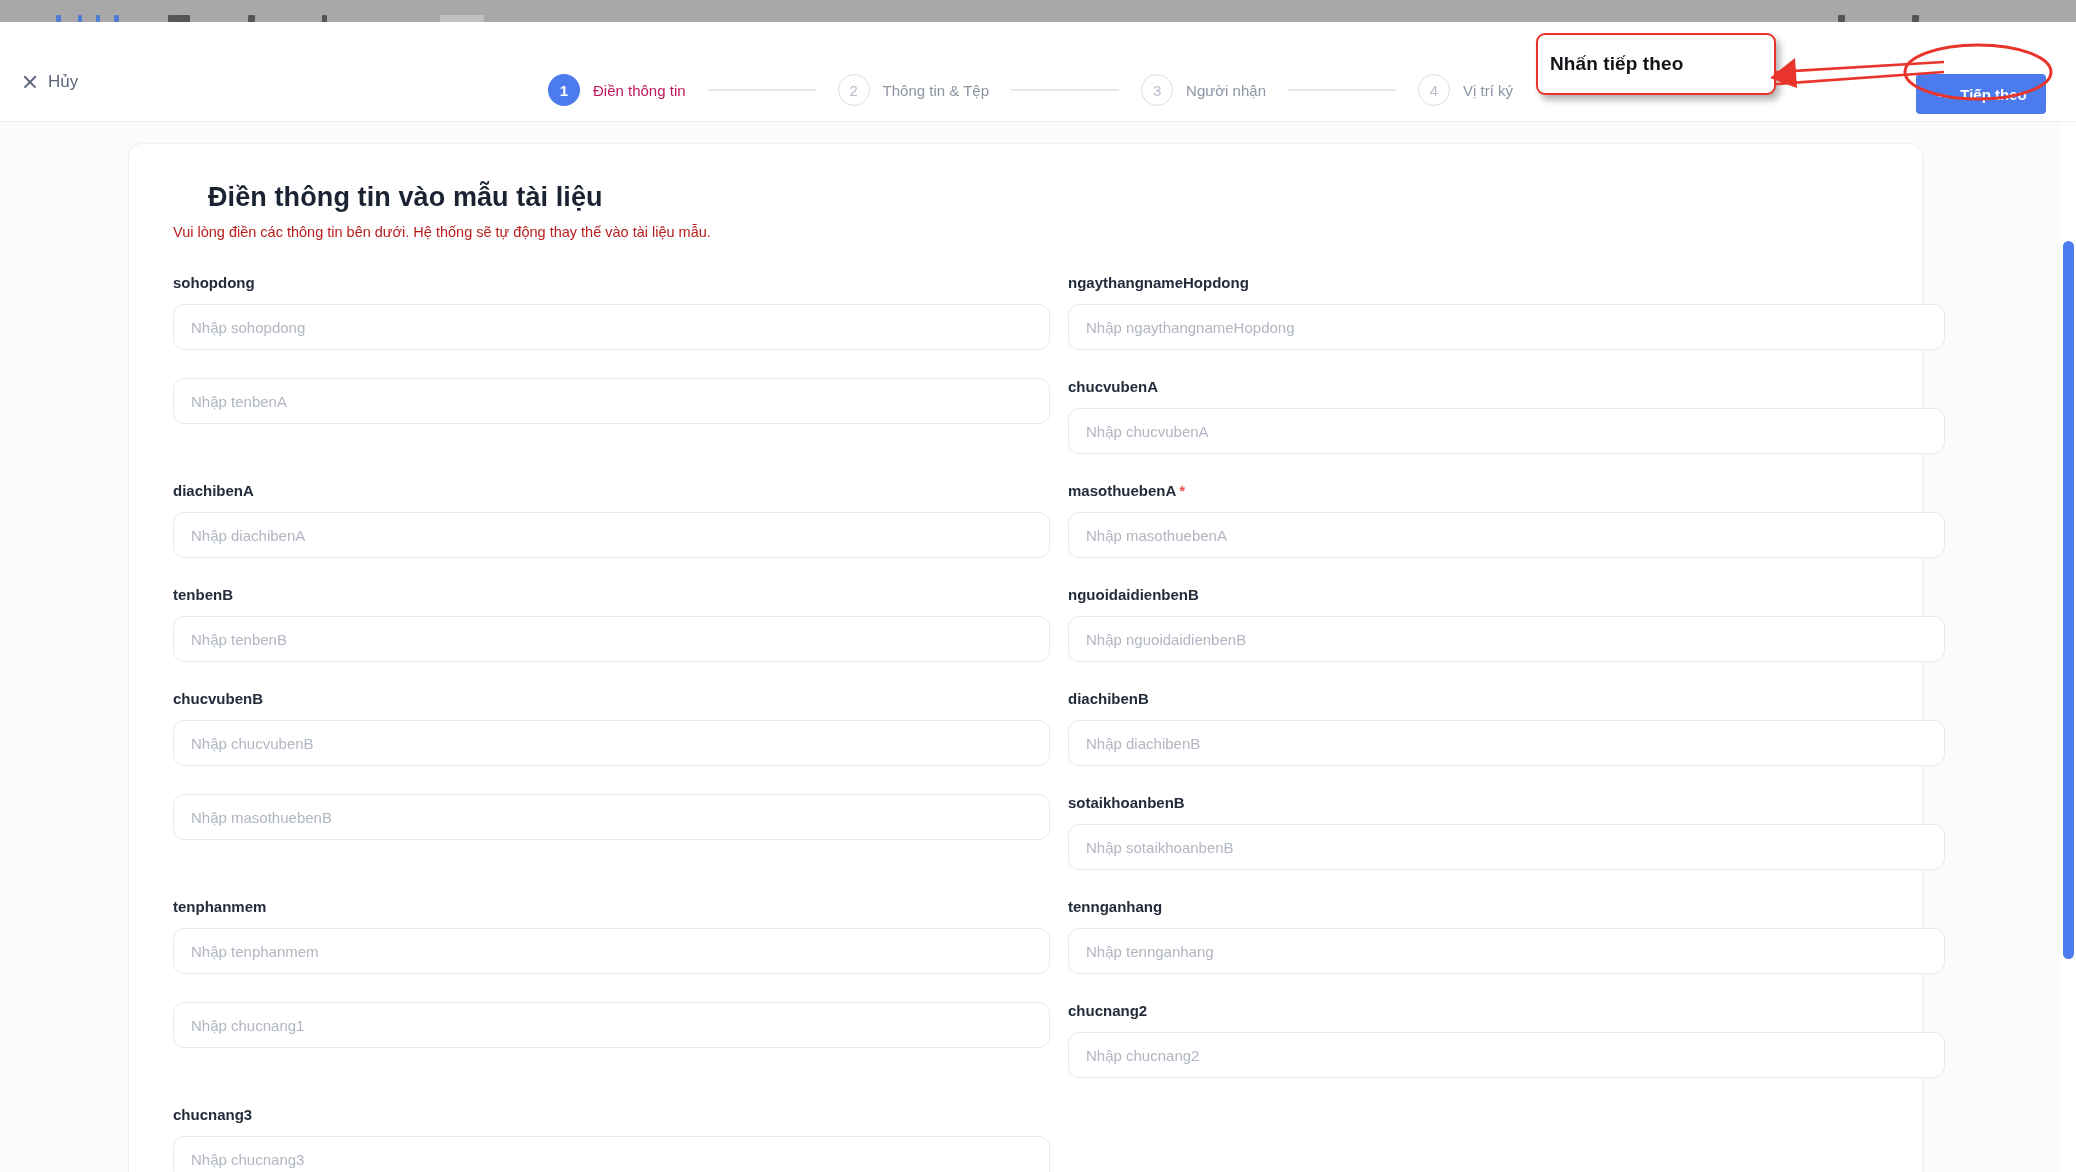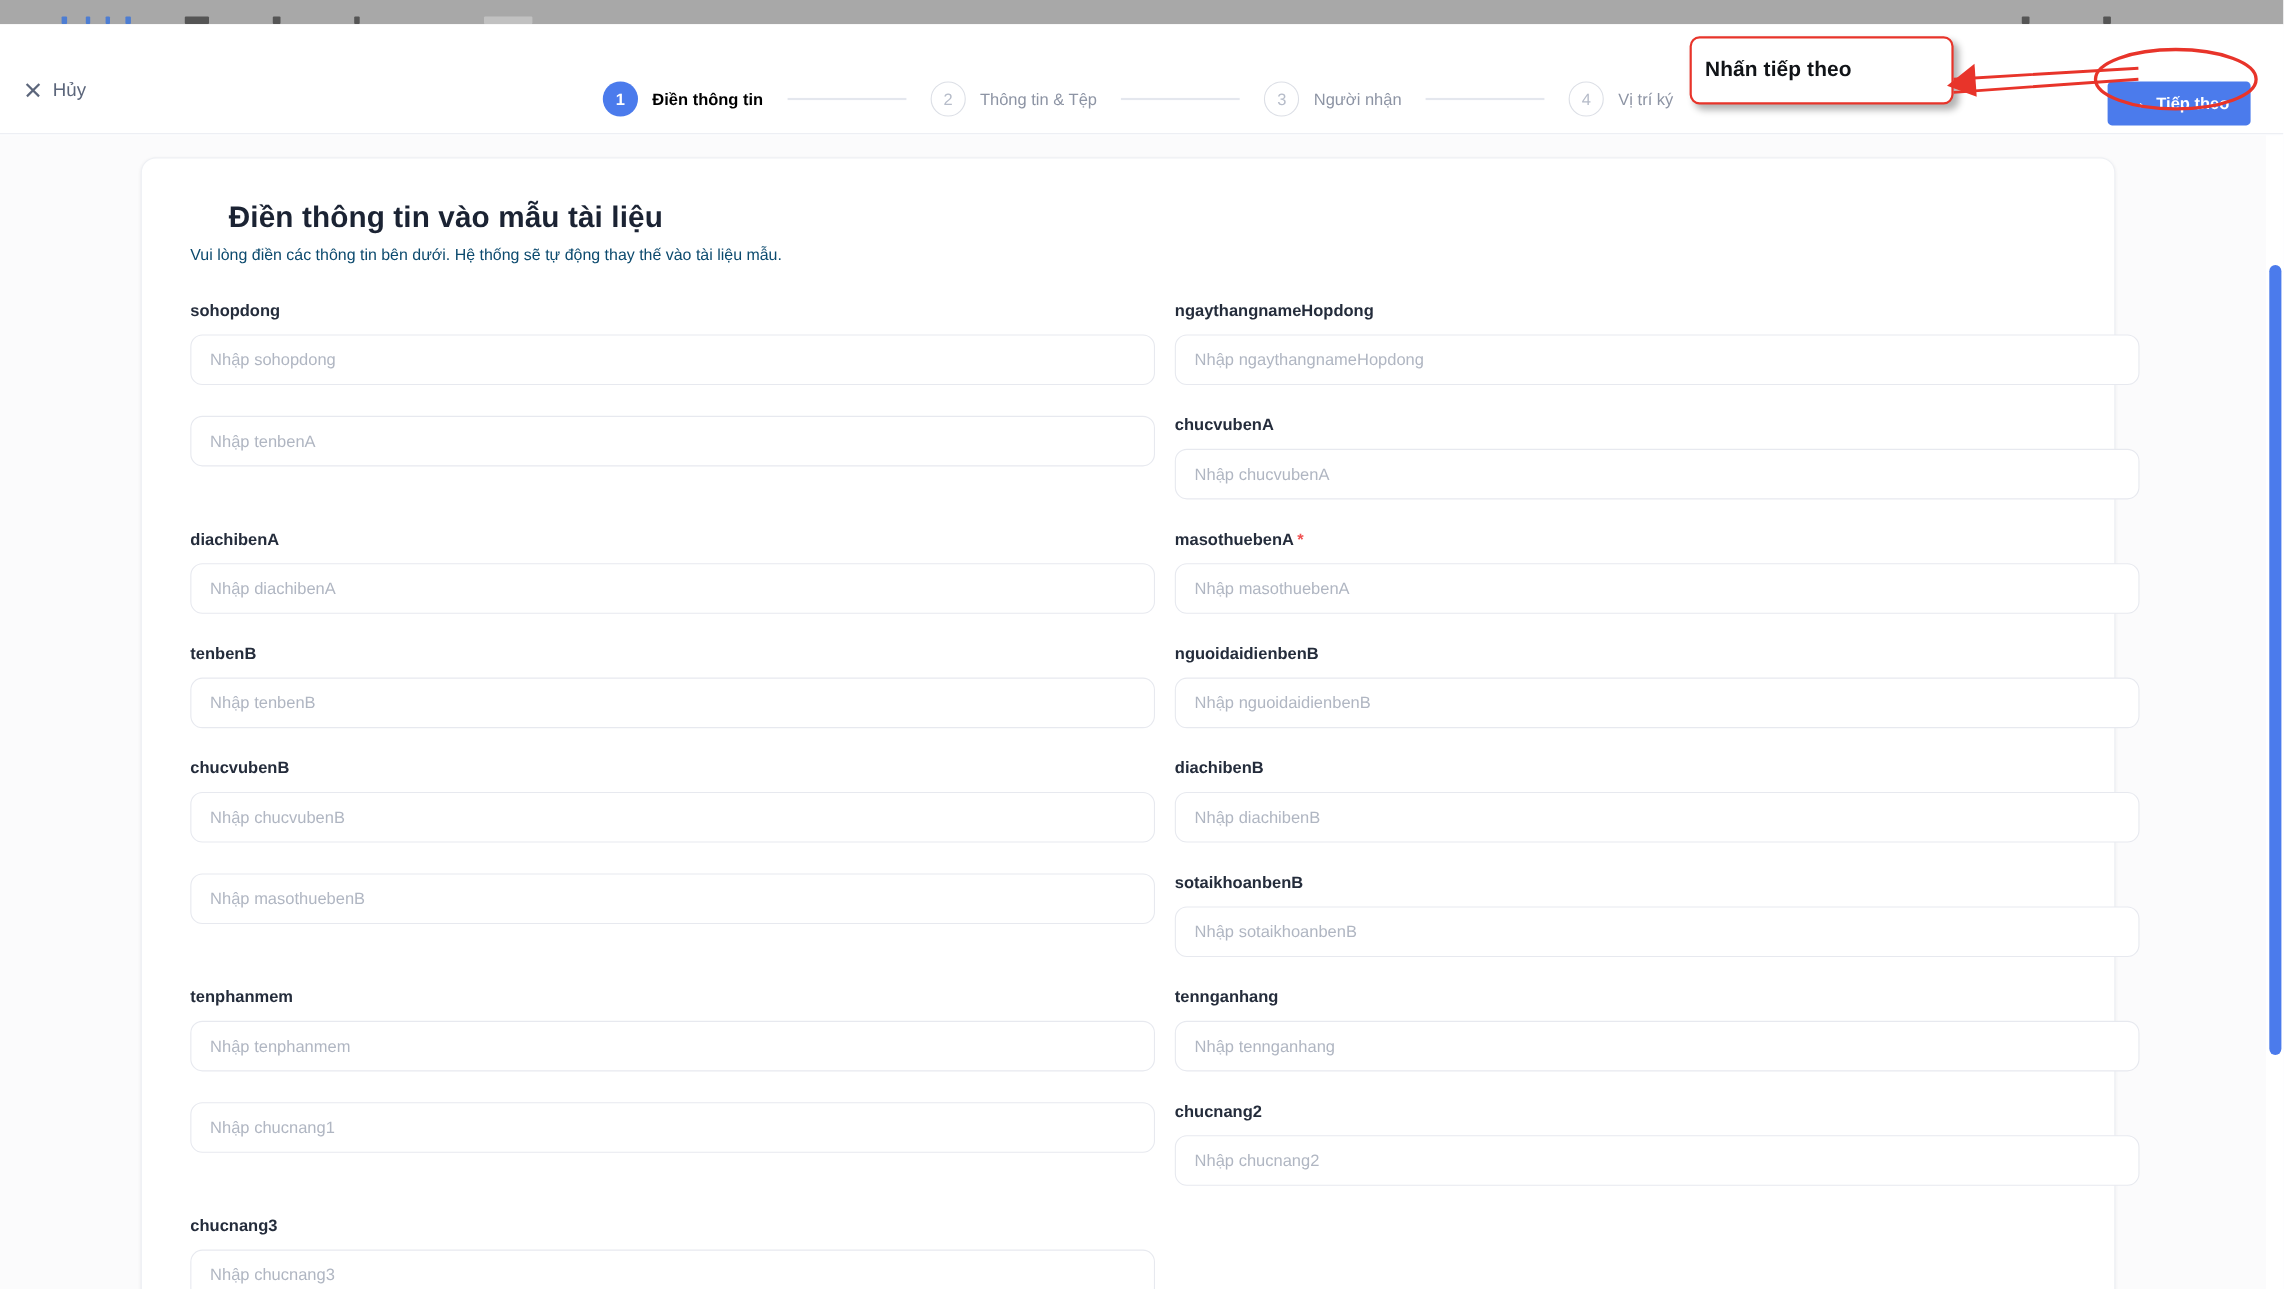--- a/index.html
+++ b/index.html
@@ -104,21 +104,21 @@
     background: #4b7bec;
     color: #ffffff;
     font-weight: bold;
   }
   .step.inactive .step-circle {
     background: #ffffff;
     color: #b6bcc9;
     border: 1.4px solid #dcdfe6;
   }
   .step-label { font-size: 15px; white-space: nowrap; }
-  .step.active .step-label { color: #000000; font-weight: bold; }
+  .step.active .step-label { color: #be185d; font-weight: normal; }
   .step.inactive .step-label { color: #8d94a4; }
   .step-line {
     width: 108px;
     height: 1.4px;
     background: #e4e7ee;
     margin: 0 22px;
   }
 
   
   .next-btn {
@@ -193,21 +193,21 @@
   .card-title {
     font-size: 27px;
     font-weight: bold;
     color: #1b2333;
     letter-spacing: .1px;
     margin-bottom: 11px;
     margin-left: 35px;
   }
   .card-sub {
     font-size: 14.5px;
-    color: #0c4a6e;
+    color: #b91c1c;
     margin-bottom: 34px;
   }
 
   .field-grid {
     display: grid;
     grid-template-columns: 877px 877px;
     column-gap: 18px;
     row-gap: 0;
   }
 

